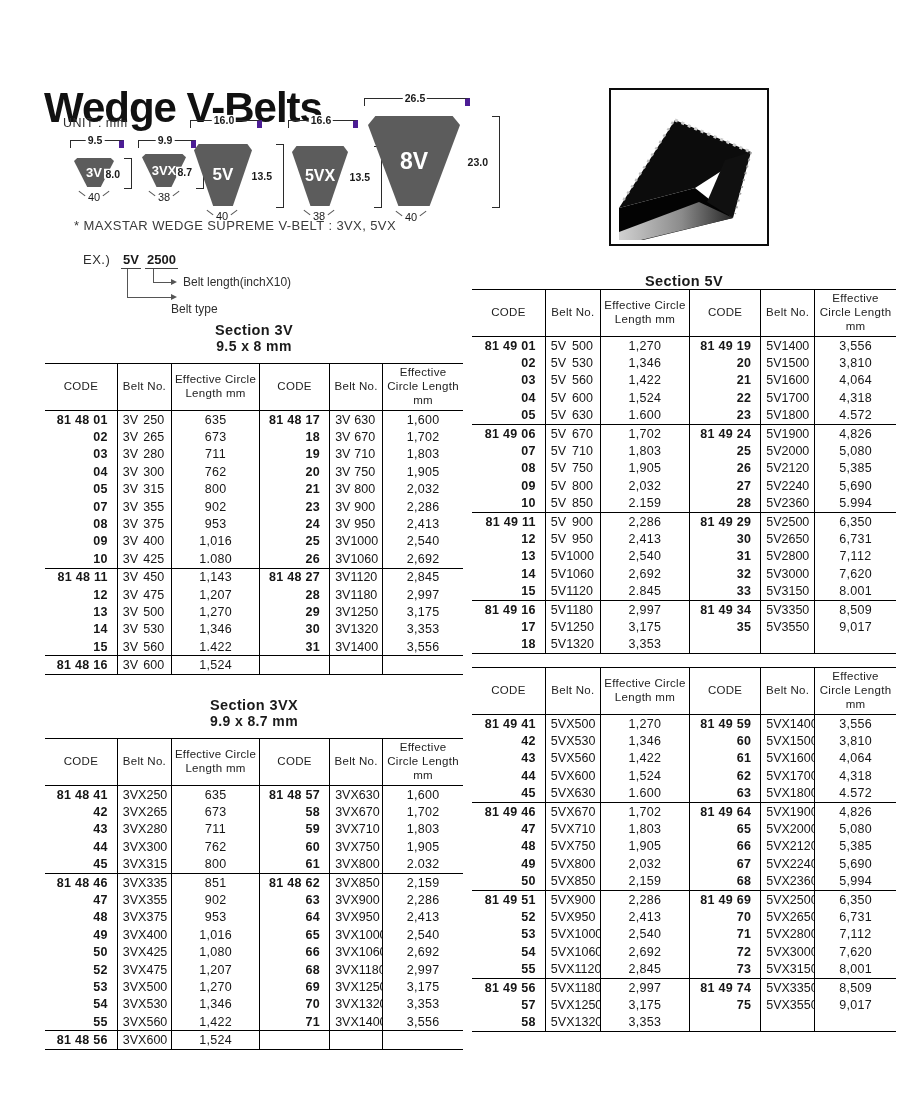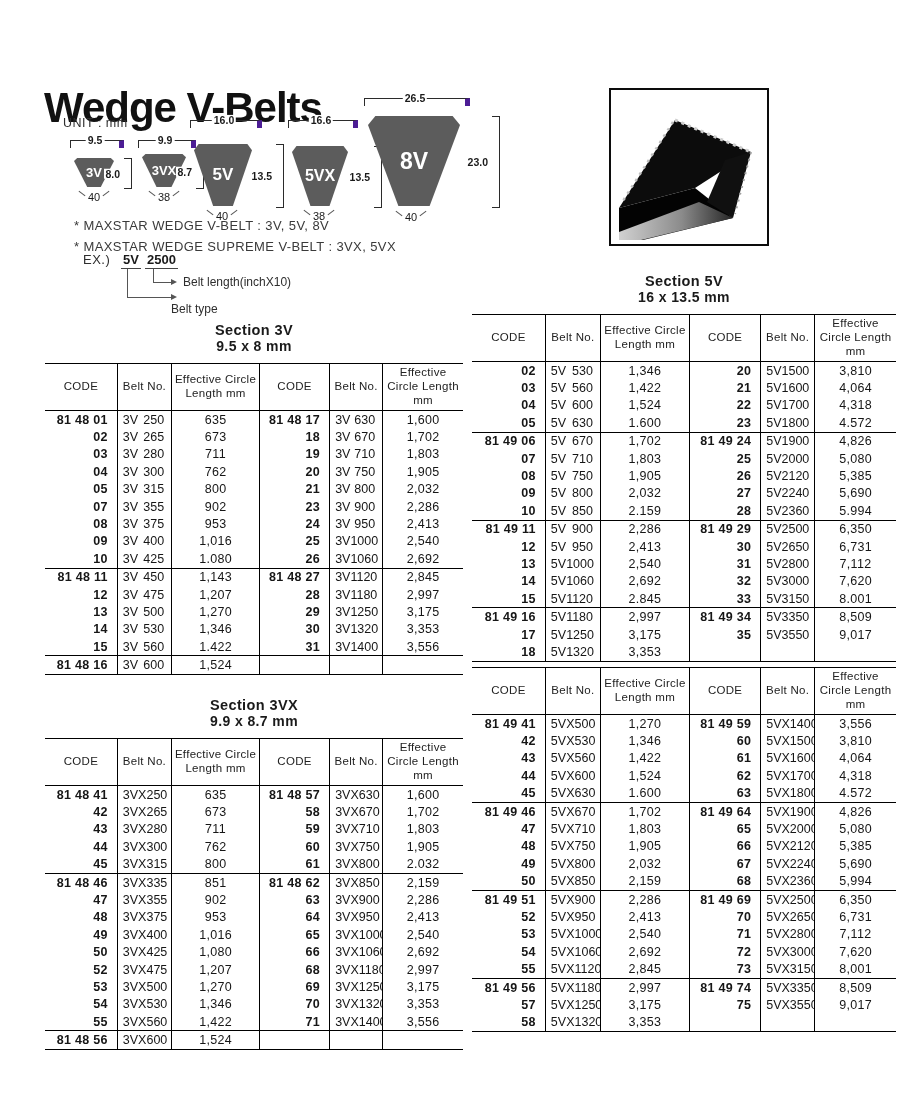--- a/index.html
+++ b/index.html
@@ -129,21 +129,20 @@
       <span>8V</span>
     </div>
     <div class="dim-v" style="left:440px;top:22px;height:90px;">
       <span class="dim-label">23.0</span>
     </div>
     <span class="angle-label" style="left:353px;top:117px;">40</span>
   </div>
 </div>
 
 <div class="abs notes">
-  <div>* MAXSTAR WEDGE V-BELT : 3V, 5V, 8V</div>
   <div>* MAXSTAR WEDGE SUPREME V-BELT : 3VX, 5VX</div>
 </div>
 
 <div class="abs ex-block">
   <span class="ex-label">EX.)</span>
   <span class="ex-type">5V</span>
   <span class="ex-length">2500</span>
 
   <div class="ex-line-v" style="left:70px;top:17px;height:13px;"></div>
   <div class="ex-line-h" style="left:70px;top:30px;width:18px;"></div>
@@ -463,41 +462,58 @@
           <td class="c-code"></td>
           <td class="c-belt"></td>
           <td class="c-len"></td>
         </tr>
       </tbody>
     </table>
 </section>
 
 <section class="table-block" style="left:472px;top:273px;width:424px;">
   <div class="tbl-title">Section 5V</div>
-  <div class="tbl-sub">16 x 13.5 mm</div>
   <table>
       <colgroup>
         <col style="width: 17.3%;">
         <col style="width: 13%;">
         <col style="width: 21%;">
         <col style="width: 16.8%;">
         <col style="width: 12.7%;">
         <col style="width: 19.2%;">
       </colgroup>
       <thead>
         <tr>
           <th>CODE</th>
           <th>Belt No.</th>
           <th>Effective Circle Length mm</th>
           <th>CODE</th>
           <th>Belt No.</th>
           <th>Effective Circle Length mm</th>
         </tr>
       </thead>
       <tbody>
+        <tr>
+          <td class="c-code">81 49 01</td>
+          <td class="c-belt">
+            <div class="belt-wrap">
+              <span>5V</span>
+              <span>500</span>
+            </div>
+          </td>
+          <td class="c-len">1,270</td>
+          <td class="c-code">81 49 19</td>
+          <td class="c-belt">
+            <div class="belt-wrap">
+              <span>5V</span>
+              <span>1400</span>
+            </div>
+          </td>
+          <td class="c-len">3,556</td>
+        </tr>
         <tr>
           <td class="c-code">02</td>
           <td class="c-belt">
             <div class="belt-wrap">
               <span>5V</span>
               <span>530</span>
             </div>
           </td>
           <td class="c-len">1,346</td>
           <td class="c-code">20</td>

